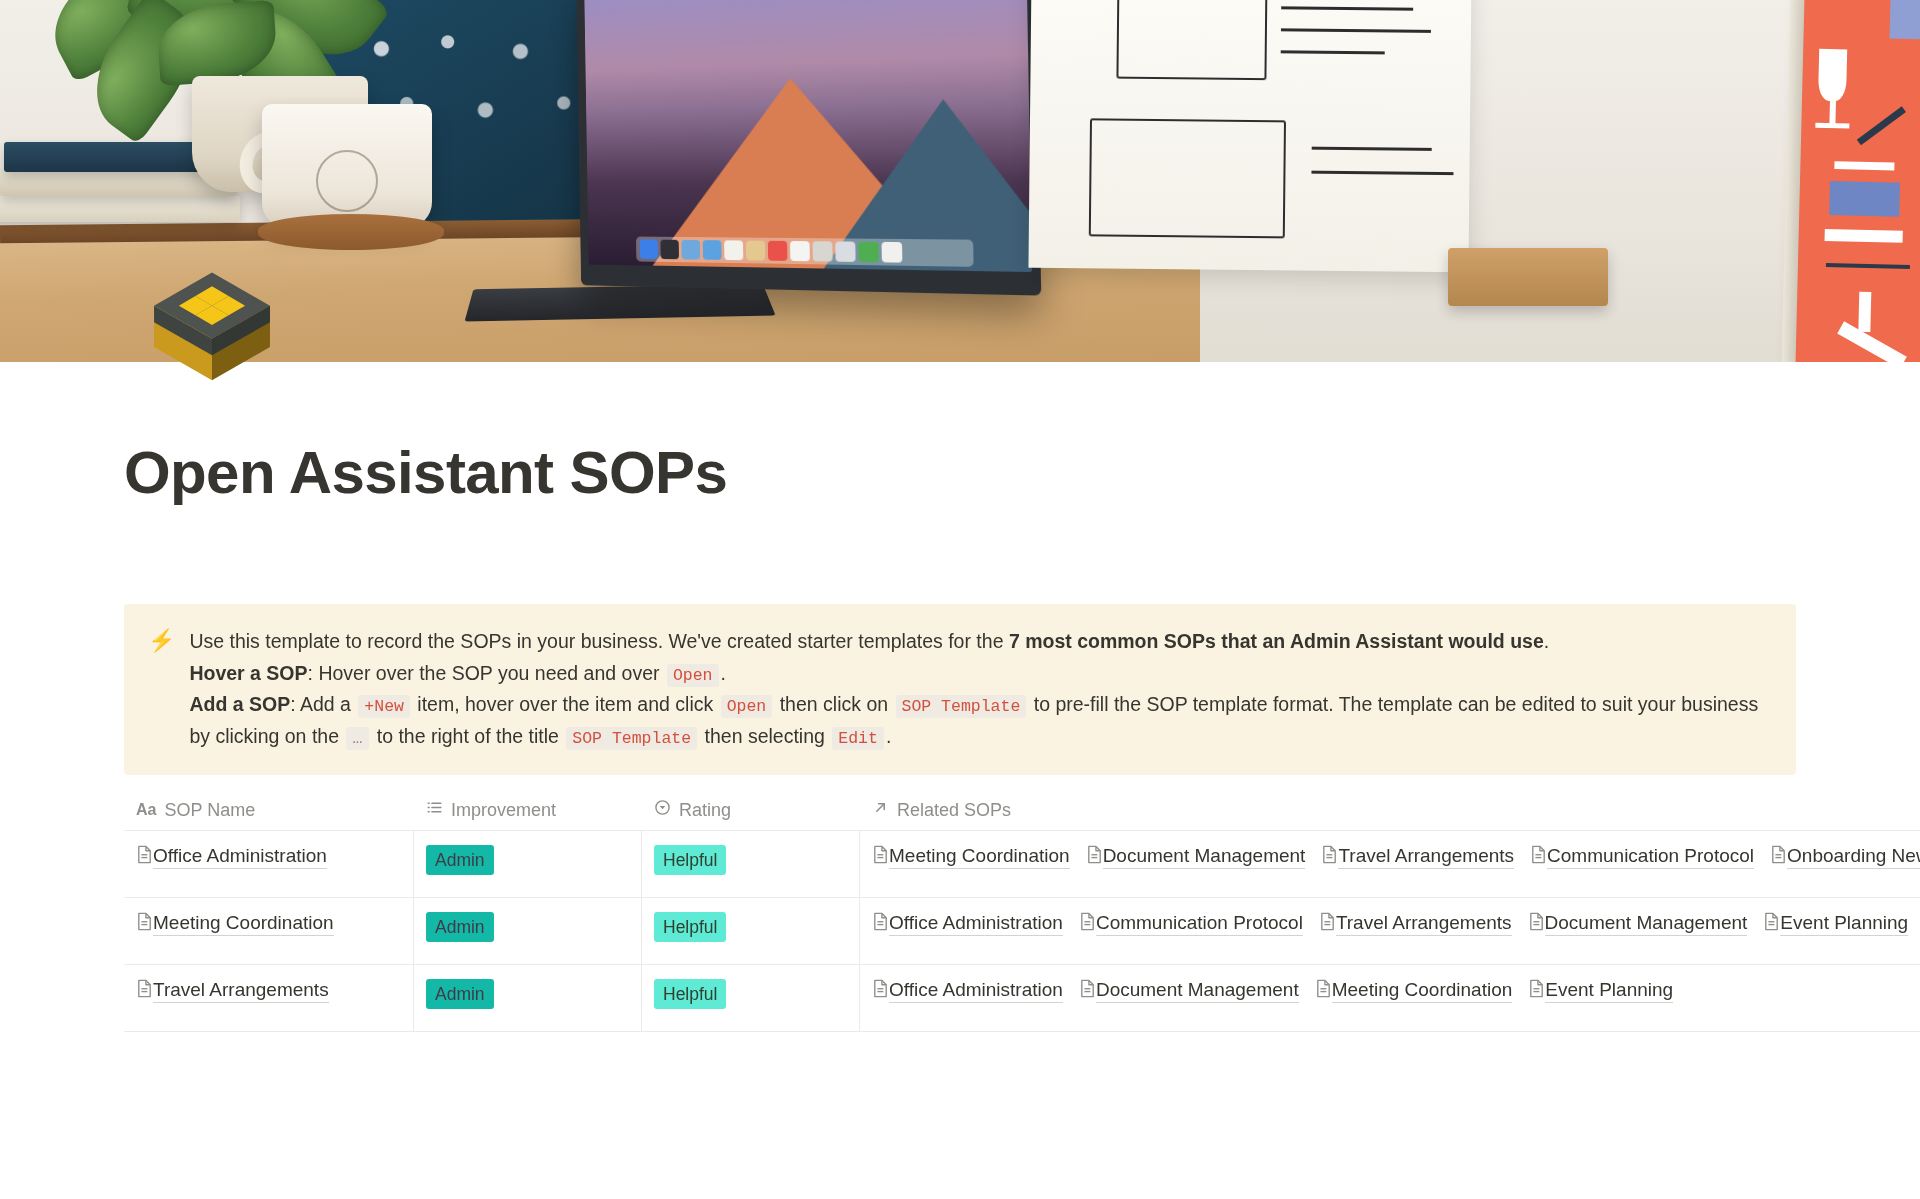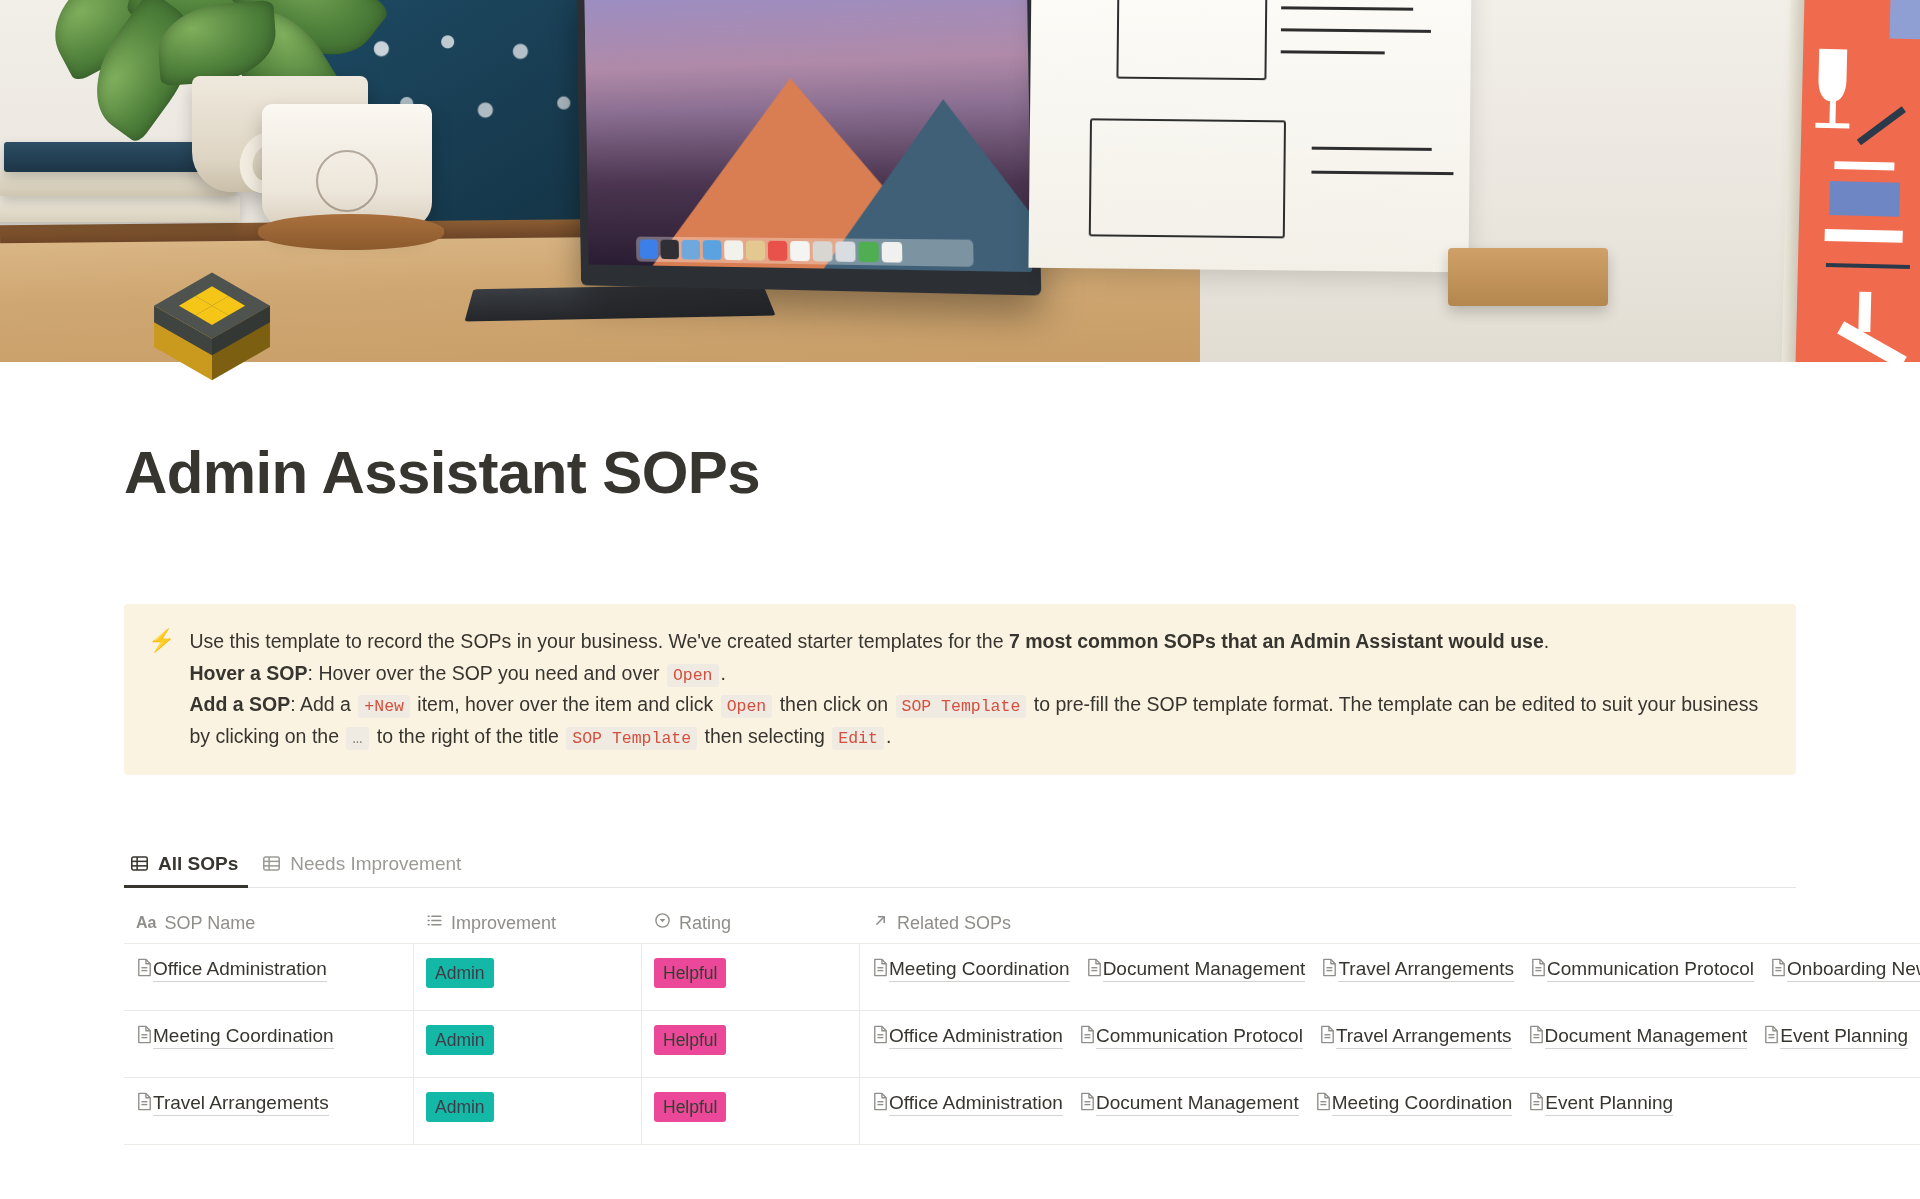--- a/index.html
+++ b/index.html
@@ -323,21 +323,21 @@
   }
 
   .tag {
     display:inline-block;
     font-size: 17.5px;
     padding: 2px 9px;
     border-radius: 3px;
     line-height: 1.5;
   }
   .tag-admin { background:#14b8a6; color:#3f3b49;text-align:center; }
-  .tag-helpful { background:#ec4899; color:#2f4230; }
+  .tag-helpful { background:#5eead4; color:#2f4230; }
 
   .doc-ico { flex:0 0 auto; }
 </style>
 </head>
 <body>
 
 <div class="cover">
   <div class="cover-wall"></div>
 
   <div class="cover-monitor"></div>
@@ -428,55 +428,31 @@
         <polygon points="92,36 50,60 50,72 92,48" fill="#333835"></polygon>
         <g fill="#f5c518">
           <polygon points="50,22 62,29 50,36 38,29"></polygon>
           <polygon points="38,29 50,36 38,43 26,36"></polygon>
           <polygon points="62,29 74,36 62,43 50,36"></polygon>
           <polygon points="50,36 62,43 50,50 38,43"></polygon>
         </g>
       </svg>
     </div>
 
-    <h1 class="page-title">Admin Assistant SOPs</h1>
+    <h1 class="page-title">Open Assistant SOPs</h1>
 
     <div class="callout">
       <div class="callout-icon">⚡</div>
       <div class="callout-text">
         <span>Use this template to record the SOPs in your business. We've created starter templates for the </span><b>7 most common SOPs that an Admin Assistant would use</b><span>.</span><br>
         <b>Hover a SOP</b><span>: Hover over the SOP you need and over </span><code class="chip">Open</code><span>.</span><br>
         <b>Add a SOP</b><span>: Add a </span><code class="chip">+New</code><span> item, hover over the item and click </span><code class="chip">Open</code><span> then click on </span><code class="chip">SOP Template</code><span> to pre-fill the SOP template format. The template can be edited to suit your business by clicking on the </span><code class="chip ellipsis">…</code><span> to the right of the title </span><code class="chip">SOP Template</code><span> then selecting </span><code class="chip">Edit</code><span>.</span>
       </div>
     </div>
 
-    <div class="tabs">
-      <div class="tab active">
-        <span>
-          <svg width="19" height="19" viewBox="0 0 16 16" fill="none" stroke="#37352f" stroke-width="1.3">
-            <rect x="1.5" y="2.5" width="13" height="11" rx="1.4"></rect>
-            <line x1="1.5" y1="6.2" x2="14.5" y2="6.2"></line>
-            <line x1="1.5" y1="10" x2="14.5" y2="10"></line>
-            <line x1="6" y1="2.5" x2="6" y2="13.5"></line>
-          </svg>
-        </span>
-        <span>All SOPs</span>
-      </div>
-      <div class="tab">
-        <span>
-          <svg width="19" height="19" viewBox="0 0 16 16" fill="none" stroke="#9b9a97" stroke-width="1.3">
-            <rect x="1.5" y="2.5" width="13" height="11" rx="1.4"></rect>
-            <line x1="1.5" y1="6.2" x2="14.5" y2="6.2"></line>
-            <line x1="1.5" y1="10" x2="14.5" y2="10"></line>
-            <line x1="6" y1="2.5" x2="6" y2="13.5"></line>
-          </svg>
-        </span>
-        <span>Needs Improvement</span>
-      </div>
-    </div>
 
 
     <div class="table">
 
       <div class="thead">
         <div class="th">
           <span style="font-size:16px;font-weight:600;color:#8f8e8a;">Aa</span>
           <span>SOP Name</span>
         </div>
         <div class="th">

